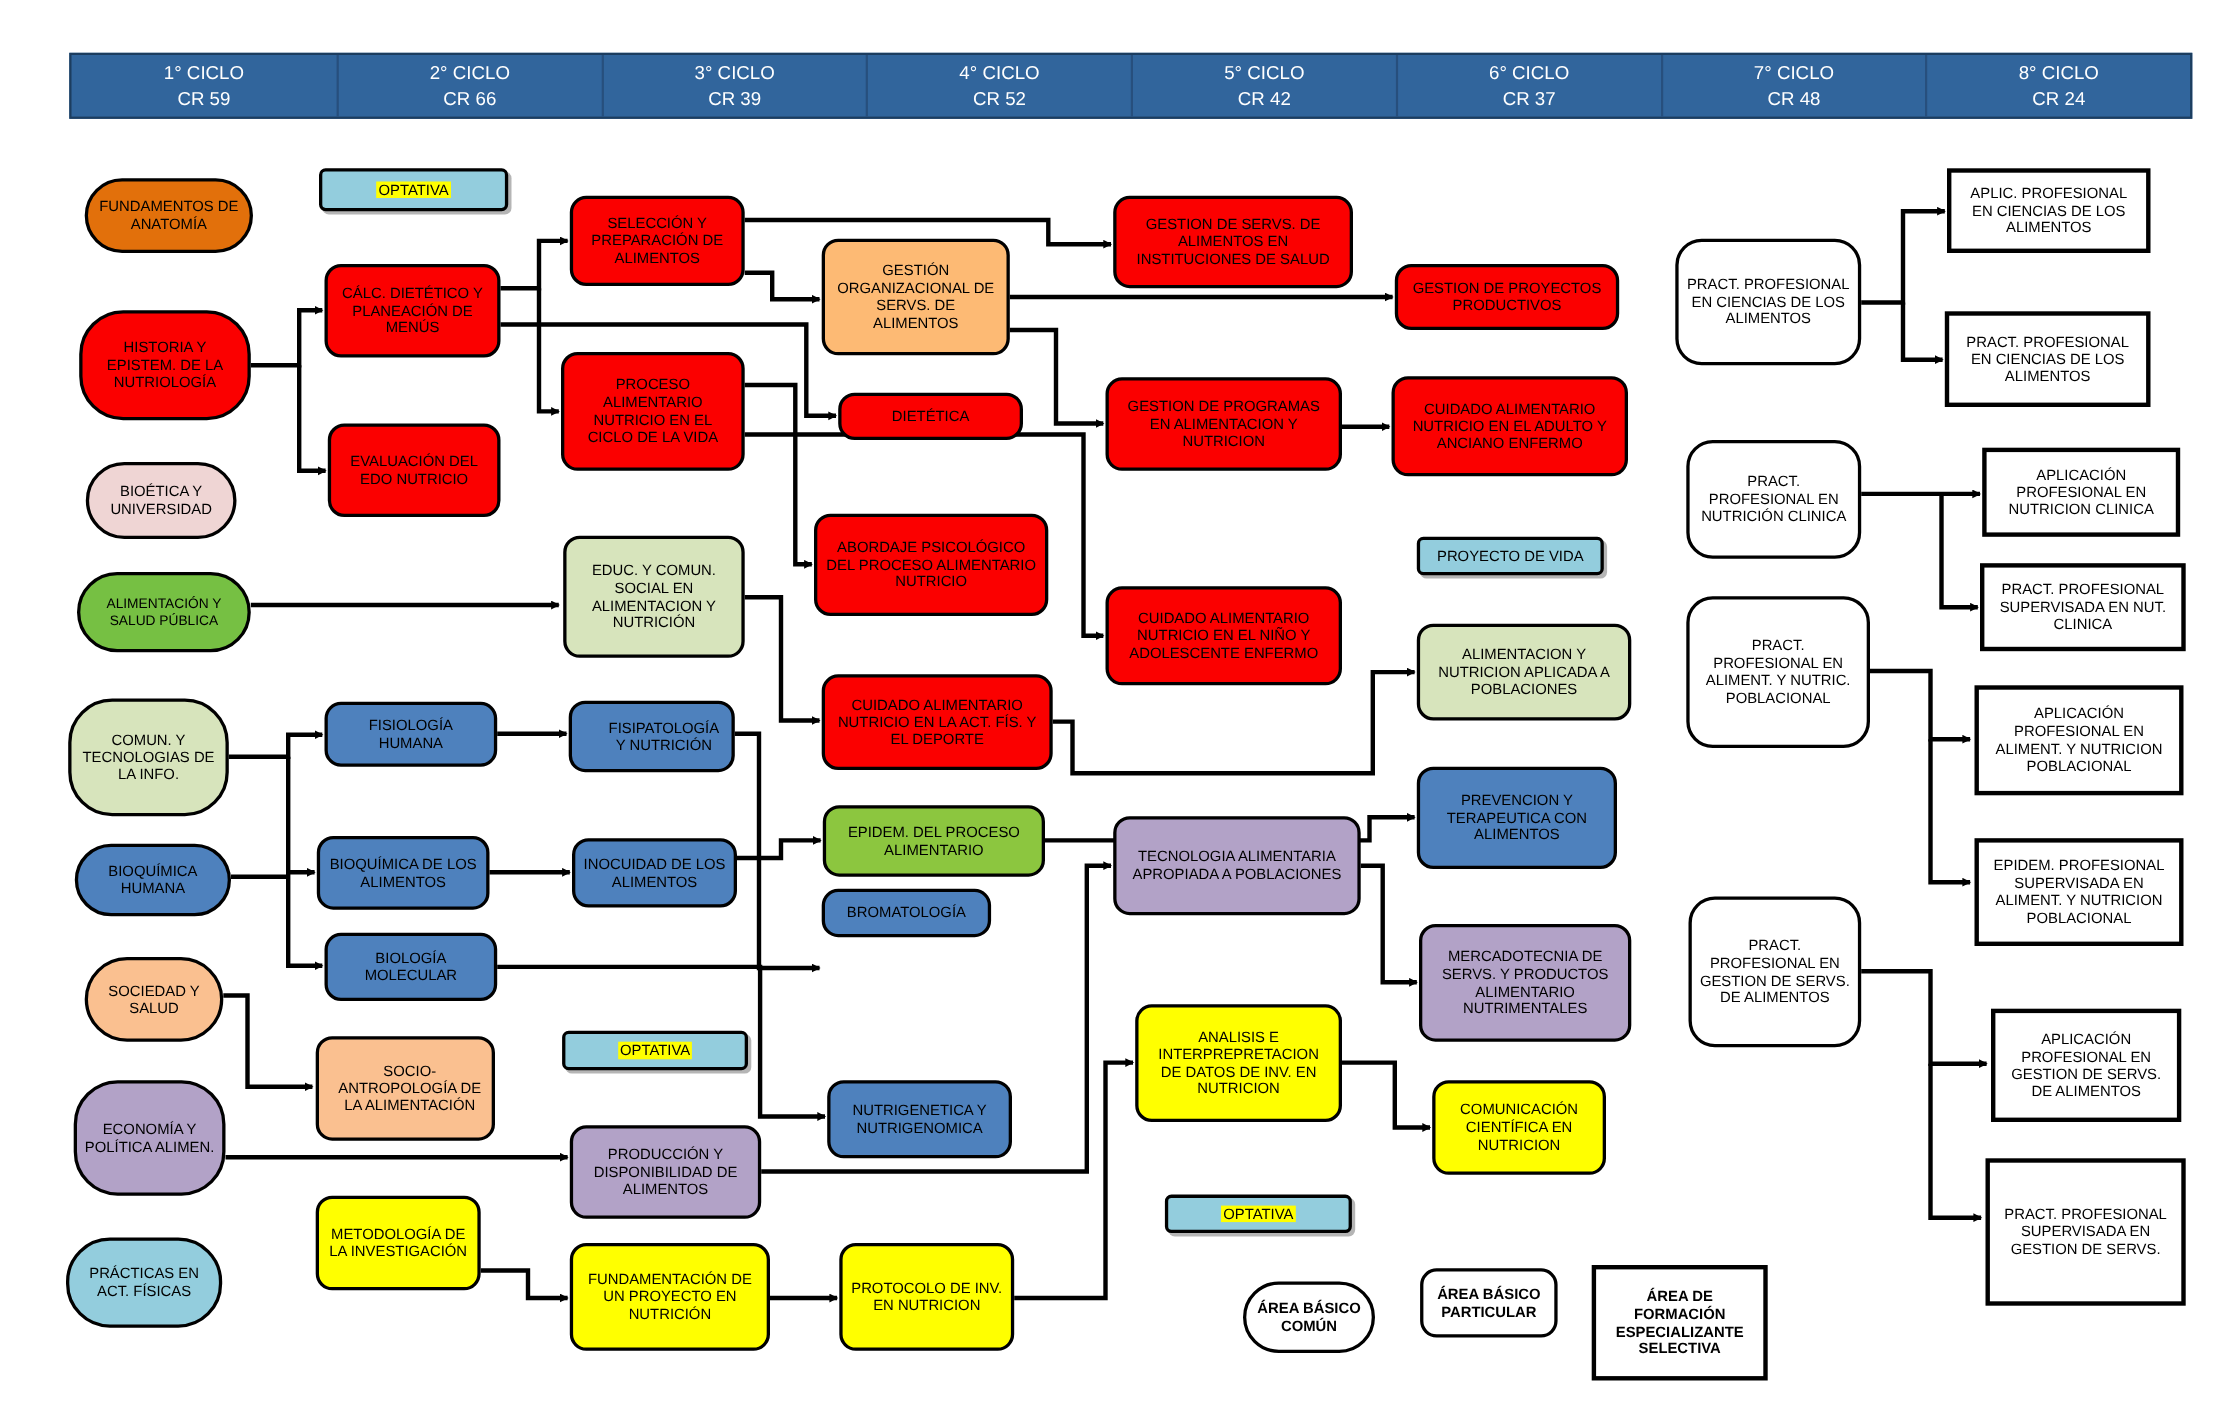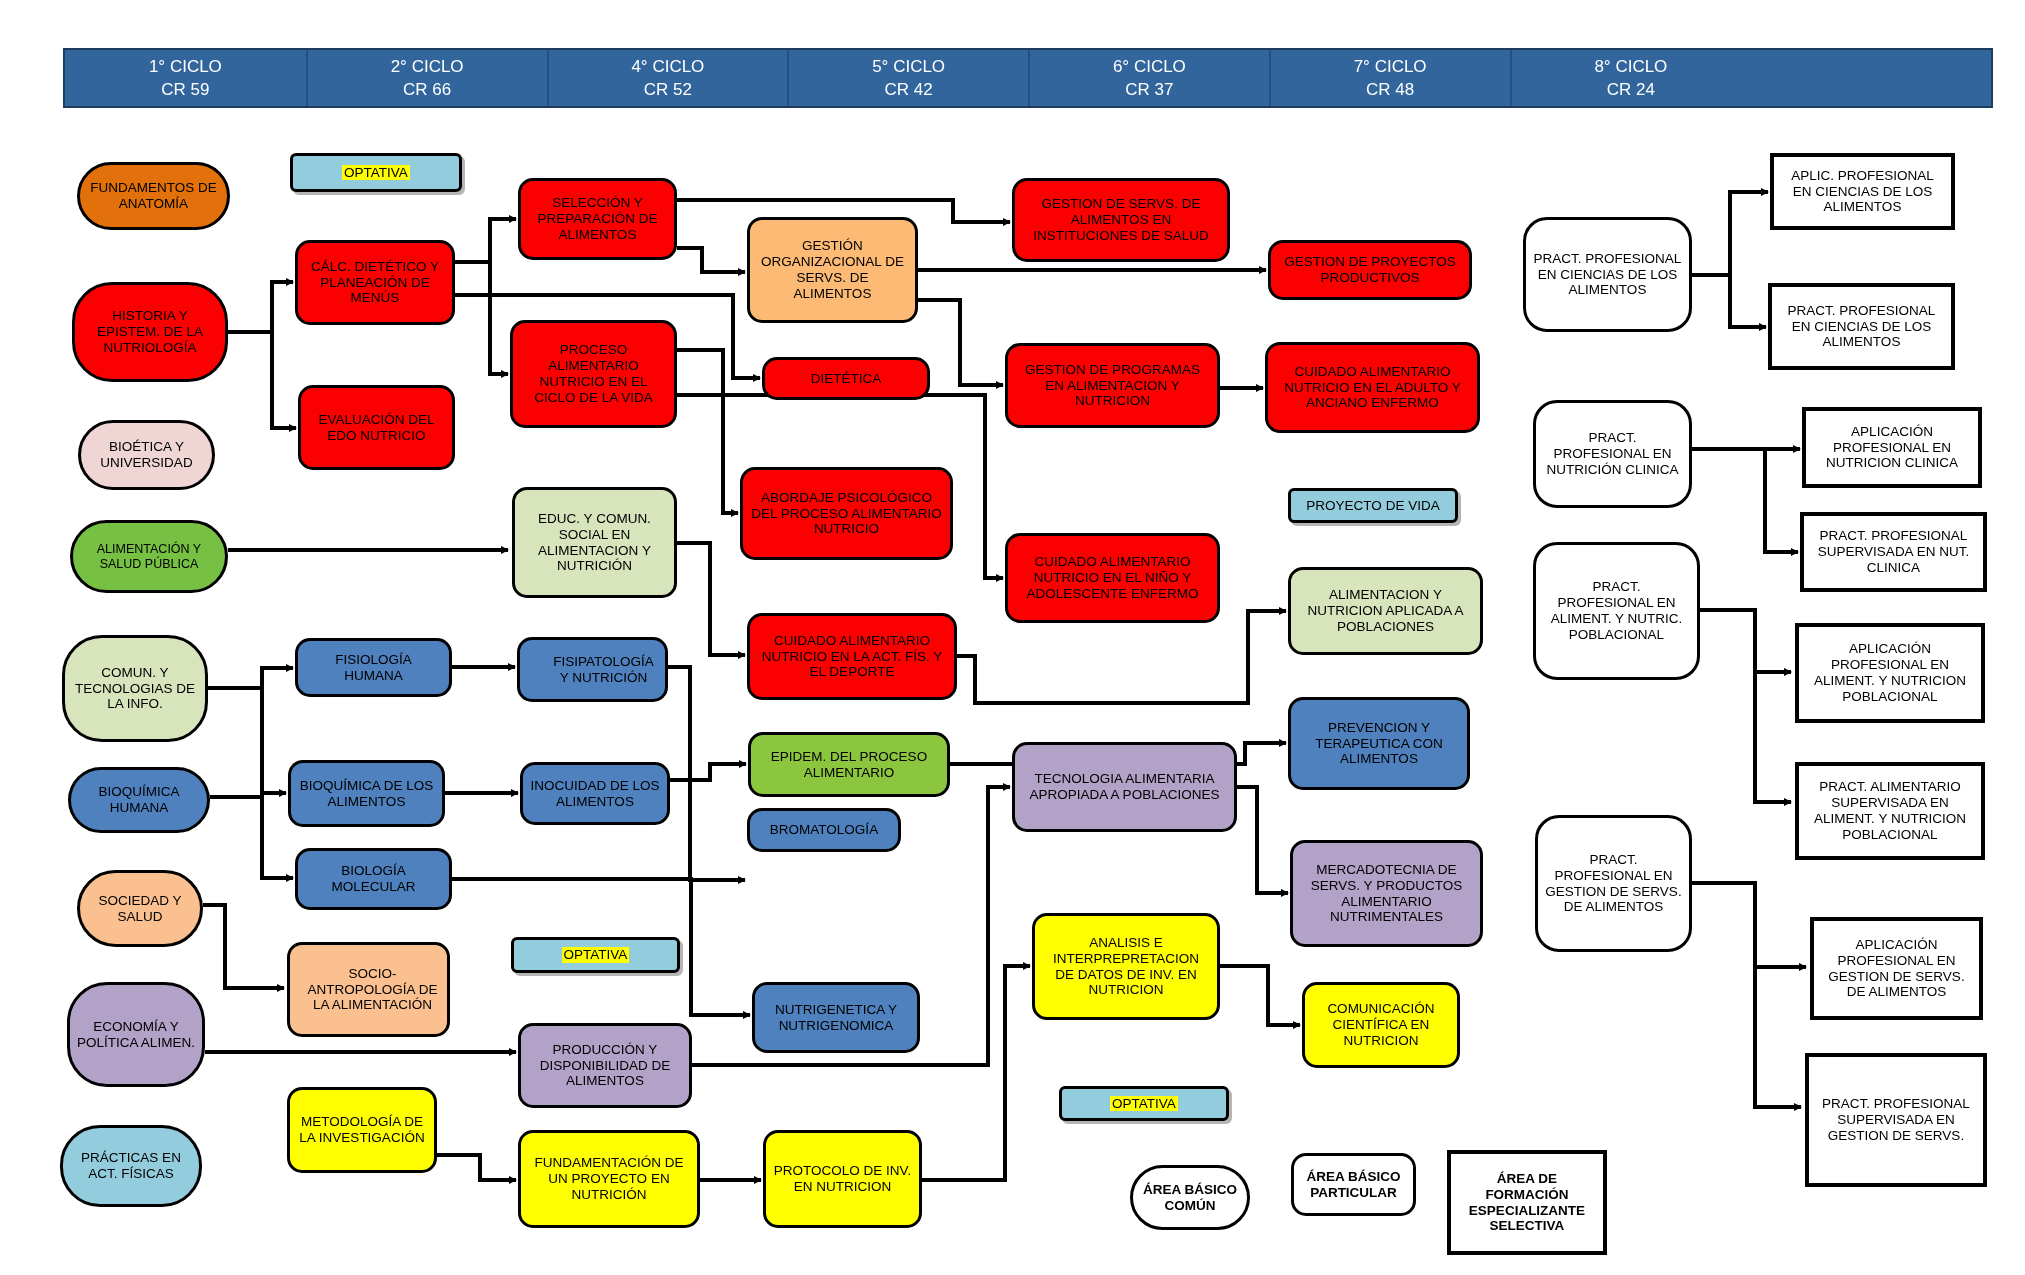--- a/index.html
+++ b/index.html
@@ -91,20 +91,24 @@
   <div id="cycle-header">
       <div class="cycle-cell">
         <span>1° CICLO</span>
         <span>CR  59</span>
       </div>
       <div class="cycle-cell">
         <span>2° CICLO</span>
         <span>CR 66</span>
       </div>
       <div class="cycle-cell">
+        <span>3° CICLO</span>
+        <span>CR 39</span>
+      </div>
+      <div class="cycle-cell">
         <span>4° CICLO</span>
         <span>CR 52</span>
       </div>
       <div class="cycle-cell">
         <span>5° CICLO</span>
         <span>CR 42</span>
       </div>
       <div class="cycle-cell">
         <span>6° CICLO</span>
         <span>CR 37</span>
@@ -278,21 +282,21 @@
       <div class="node shape-rect" style="left: 1802px; top: 407px; width: 180px; height: 81px; background: rgb(255, 255, 255);">
         <span>APLICACIÓN PROFESIONAL EN NUTRICION CLINICA</span>
       </div>
       <div class="node shape-rect" style="left: 1800px; top: 512px; width: 187px; height: 80px; background: rgb(255, 255, 255);">
         <span>PRACT. PROFESIONAL SUPERVISADA EN NUT. CLINICA</span>
       </div>
       <div class="node shape-rect" style="left: 1795px; top: 623px; width: 190px; height: 100px; background: rgb(255, 255, 255);">
         <span>APLICACIÓN PROFESIONAL EN ALIMENT. Y NUTRICION POBLACIONAL</span>
       </div>
       <div class="node shape-rect" style="left: 1795px; top: 762px; width: 190px; height: 98px; background: rgb(255, 255, 255);">
-        <span>PRACT. ALIMENTARIO SUPERVISADA EN ALIMENT. Y NUTRICION POBLACIONAL</span>
+        <span>EPIDEM. PROFESIONAL SUPERVISADA EN ALIMENT. Y NUTRICION POBLACIONAL</span>
       </div>
       <div class="node shape-rect" style="left: 1810px; top: 917px; width: 173px; height: 103px; background: rgb(255, 255, 255);">
         <span>APLICACIÓN PROFESIONAL EN GESTION DE SERVS. DE ALIMENTOS</span>
       </div>
       <div class="node shape-rect" style="left: 1805px; top: 1053px; width: 182px; height: 134px; background: rgb(255, 255, 255);">
         <span>PRACT. PROFESIONAL SUPERVISADA EN GESTION DE SERVS.</span>
       </div>
       <div class="node shape-stadium bold" style="left: 1130px; top: 1153px; width: 120px; height: 65px; background: rgb(255, 255, 255); margin-top: 12px;">
         <span>ÁREA BÁSICO COMÚN</span>
       </div>

